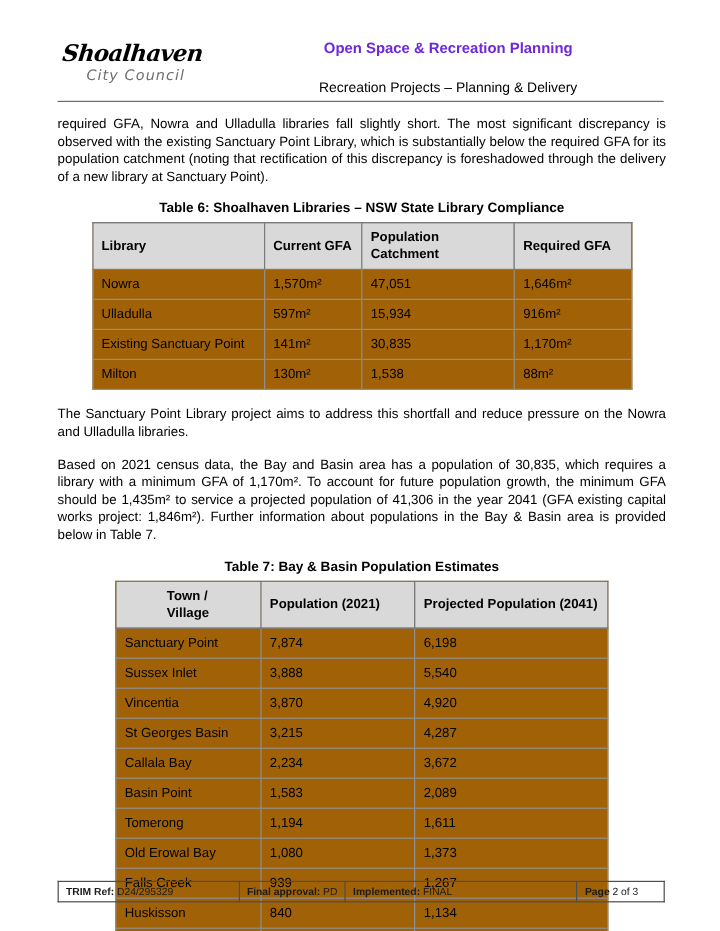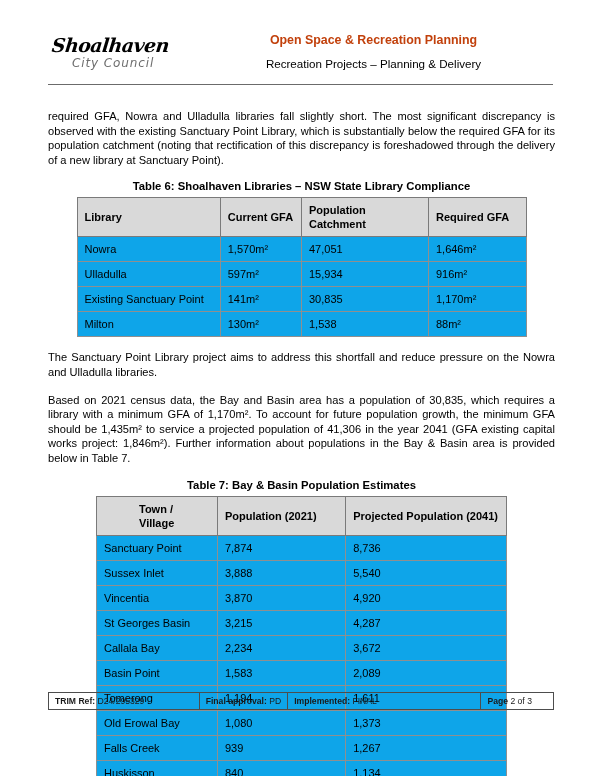--- a/index.html
+++ b/index.html
@@ -67,29 +67,29 @@
 
   .header-titles {
     text-align: center;
     flex: 1;
     padding-right: 4px;
   }
   .header-title-main {
     font-size: 12.4px;
     font-weight: bold;
     line-height: 17px;
-    color: #c2410c;
+    color: #6d28d9;
     white-space: nowrap;
   }
   .header-title-sub {
     font-size: 11.6px;
     font-weight: normal;
     line-height: 17px;
     color: #000;
-    margin-top: 6px;
+    margin-top: 16px;
     white-space: nowrap;
   }
 
   .header-rule {
     position: absolute;
     left: 48px;
     top: 84px;
     width: 505px;
     height: 1px;
     background: #6b6b6b;
@@ -97,41 +97,41 @@
 
   
   .content {
     position: absolute;
     left: 48px;
     top: 97px;
     width: 507px;
   }
 
   p.body-text {
-    margin: 12px 0 0 0;
+    margin: 0 0 0 0;
     font-size: 11.1px;
     line-height: 14.6px;
     text-align: justify;
     color: #000;
   }
   p.body-text.spaced { margin-top: 13px; }
 
   .table-caption {
     font-size: 11.3px;
     font-weight: bold;
     text-align: center;
     margin: 13px 0 5px 0;
     color: #000;
   }
 
   table.doc-table {
     border-collapse: collapse;
     font-size: 11px;
     color: #000;
-    background: #0ea5e9;
+    background: #a16207;
   }
   table.doc-table th,
   table.doc-table td {
     border: 1px solid #8f8f8f;
     padding: 5px 7px 5px 7px;
     text-align: left;
     vertical-align: middle;
     font-weight: normal;
     line-height: 14px;
     height: 25px;
@@ -158,21 +158,21 @@
     margin: 0 auto;
   }
   table.table7 .c-town { width: 115px; padding-left: 42px; }
   table.table7 .c-p21  { width: 122px; }
   table.table7 .c-p41  { width: 153px; }
 
   
   .doc-footer {
     position: absolute;
     left: 48px;
-    top: 692px;
+    top: 734px;
     width: 506px;
   }
   table.footer-table {
     border-collapse: collapse;
     width: 506px;
     font-size: 8.6px;
     color: #1a1a1a;
   }
   table.footer-table td {
     border: 1px solid #4d4d4d;
@@ -258,21 +258,21 @@
         <tr>
           <th class="c-town">Town / Village</th>
           <th class="c-p21">Population (2021)</th>
           <th class="c-p41">Projected Population (2041)</th>
         </tr>
       </thead>
       <tbody>
         <tr>
           <td>Sanctuary Point</td>
           <td>7,874</td>
-          <td>8,736</td>
+          <td>6,198</td>
         </tr>
         <tr>
           <td>Sussex Inlet</td>
           <td>3,888</td>
           <td>5,540</td>
         </tr>
         <tr>
           <td>Vincentia</td>
           <td>3,870</td>
           <td>4,920</td>

